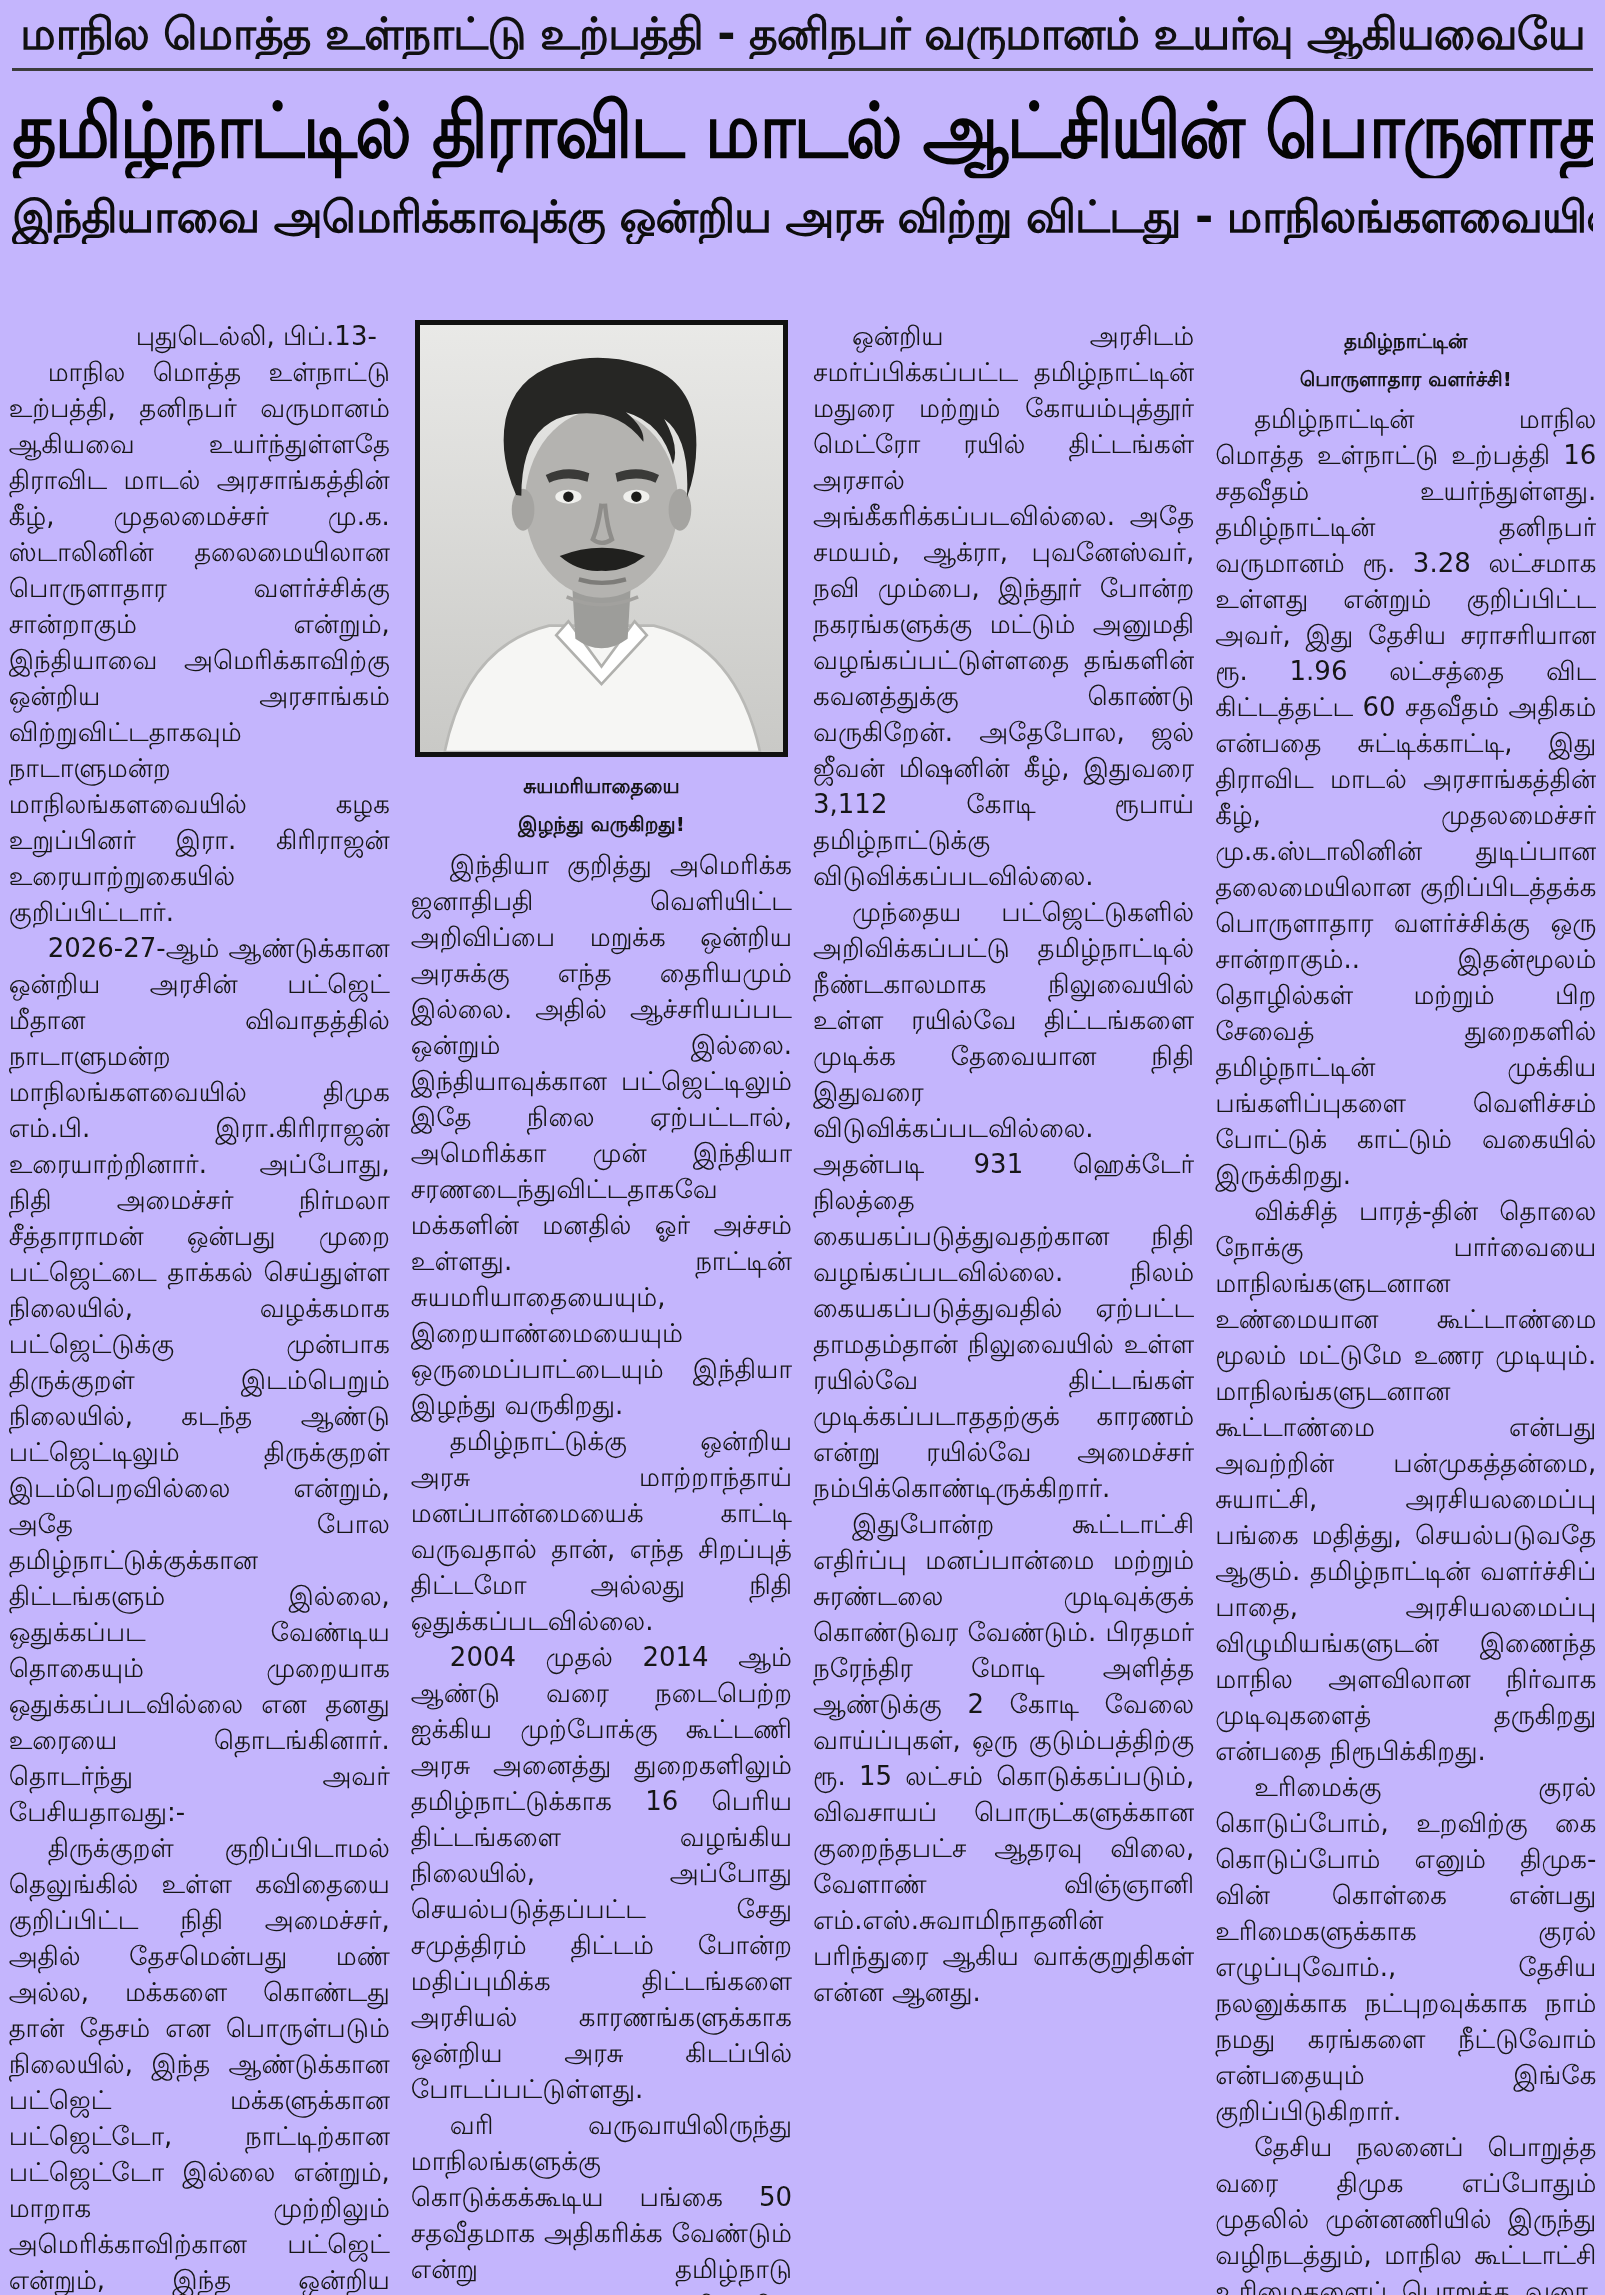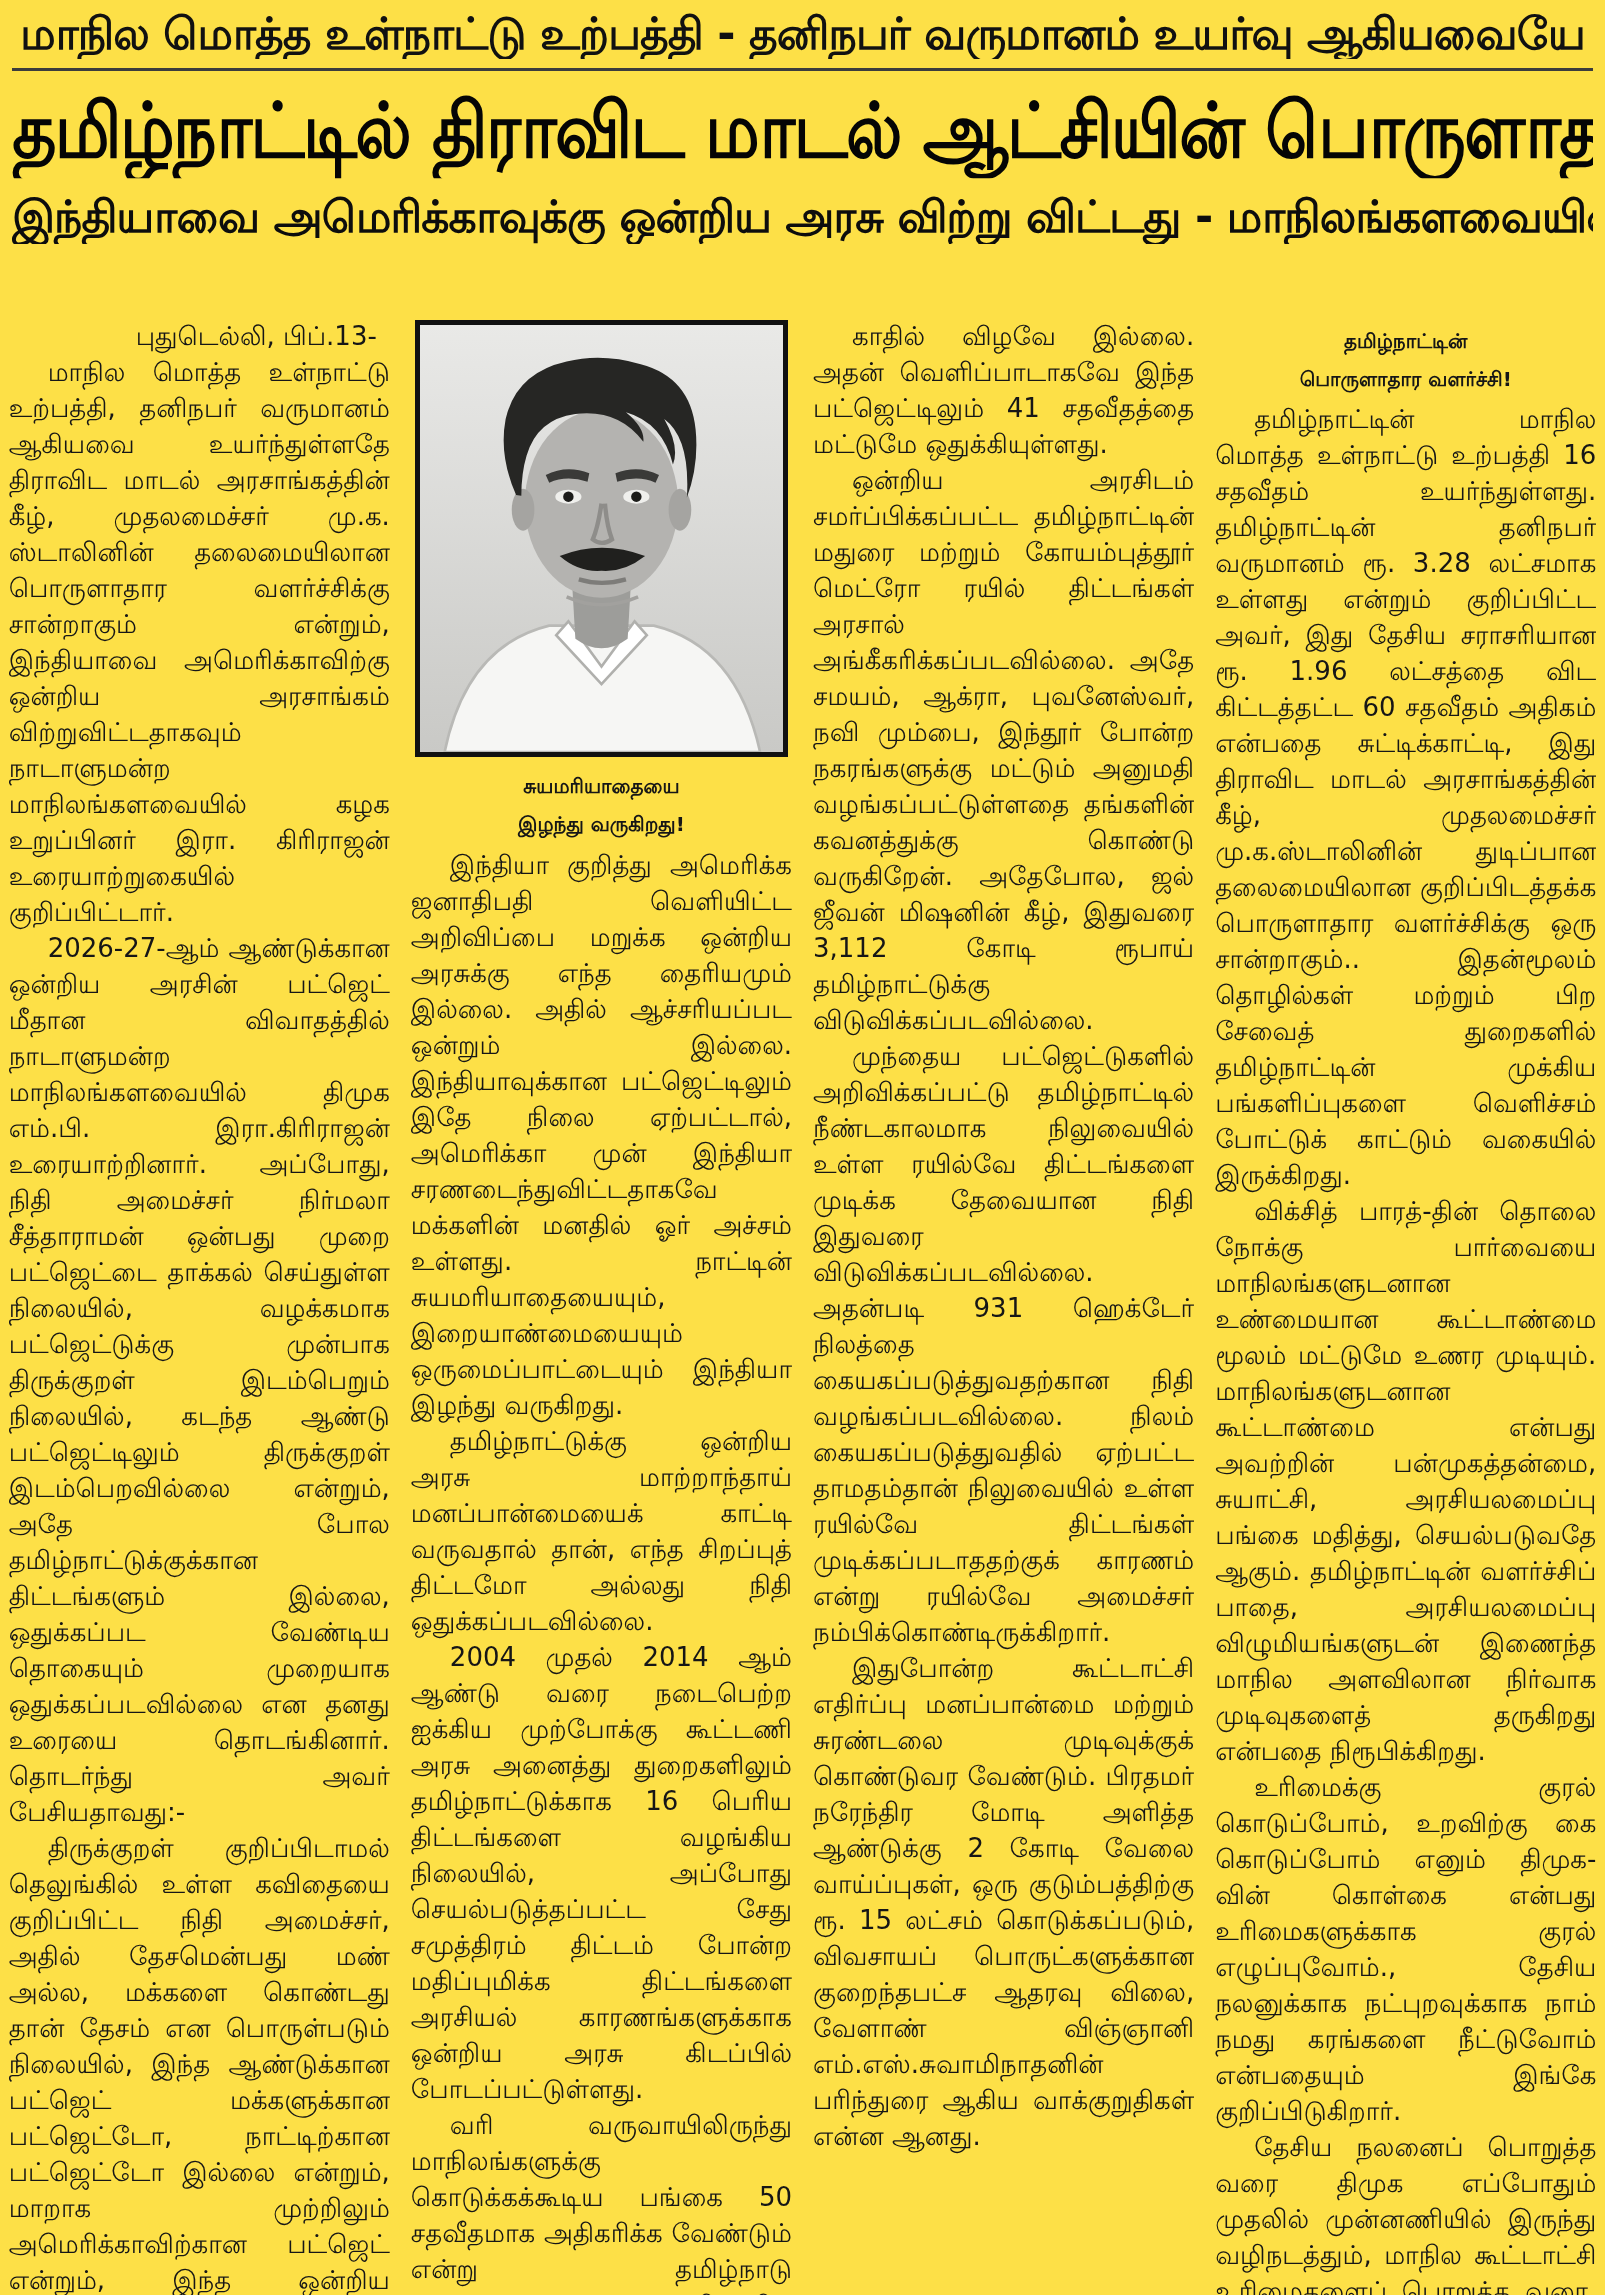--- a/index.html
+++ b/index.html
@@ -1,20 +1,20 @@
 <!DOCTYPE html>
 <html lang="ta" style="font-size:14px"><head>
 <meta charset="utf-8">
 <style>
   html,body{margin:0;padding:0;background:#888;}
   .page{
     position:relative;
     width:1605px;height:2295px;
     margin:0 auto;
-    background:#fde047;
+    background:#c4b5fd;
     color:#161616;
     font-family:"DejaVu Sans",sans-serif;
     overflow:hidden;
     box-sizing:border-box;
   }
   
   .masthead{padding:8.7px 12.2px 0;}
   .kicker{
     font-size:44px;font-weight:800;text-align:center;
     white-space:nowrap;overflow:hidden;
@@ -126,21 +126,20 @@
             <div>இழந்து வருகிறது!</div>
           </div>
           <p class="para">இந்தியா குறித்து அமெரிக்க ஜனாதிபதி வெளியிட்ட அறிவிப்பை மறுக்க ஒன்றிய அரசுக்கு எந்த தைரியமும் இல்லை. அதில் ஆச்சரியப்பட ஒன்றும் இல்லை. இந்தியாவுக்கான பட்ஜெட்டிலும் இதே நிலை ஏற்பட்டால், அமெரிக்கா முன் இந்தியா சரணடைந்துவிட்டதாகவே மக்களின் மனதில் ஓர் அச்சம் உள்ளது. நாட்டின் சுயமரியாதையையும், இறையாண்மையையும் ஒருமைப்பாட்டையும் இந்தியா இழந்து வருகிறது.</p>
           <p class="para">தமிழ்நாட்டுக்கு ஒன்றிய அரசு மாற்றாந்தாய் மனப்பான்மையைக் காட்டி வருவதால் தான், எந்த சிறப்புத் திட்டமோ அல்லது நிதி ஒதுக்கப்படவில்லை.</p>
           <p class="para">2004 முதல் 2014 ஆம் ஆண்டு வரை நடைபெற்ற ஐக்கிய முற்போக்கு கூட்டணி அரசு அனைத்து துறைகளிலும் தமிழ்நாட்டுக்காக 16 பெரிய திட்டங்களை வழங்கிய நிலையில், அப்போது செயல்படுத்தப்பட்ட சேது சமுத்திரம் திட்டம் போன்ற மதிப்புமிக்க திட்டங்களை அரசியல் காரணங்களுக்காக ஒன்றிய அரசு கிடப்பில் போடப்பட்டுள்ளது.</p>
           <p class="para">வரி வருவாயிலிருந்து மாநிலங்களுக்கு கொடுக்கக்கூடிய பங்கை 50 சதவீதமாக அதிகரிக்க வேண்டும் என்று தமிழ்நாடு முதலமைச்சரும், திராவிட மாடல் தலைவருமான மு.க.ஸ்டாலின் பல முறை வலியுறுத்தியும், ஒன்றிய அரசின்</p>
         </div>
     </div>
 
     <div class="col">
-        <p class="para">காதில் விழவே இல்லை. அதன் வெளிப்பாடாகவே இந்த பட்ஜெட்டிலும் 41 சதவீதத்தை மட்டுமே ஒதுக்கியுள்ளது.</p>
         <p class="para">ஒன்றிய அரசிடம் சமர்ப்பிக்கப்பட்ட தமிழ்நாட்டின் மதுரை மற்றும் கோயம்புத்தூர் மெட்ரோ ரயில் திட்டங்கள் அரசால் அங்கீகரிக்கப்படவில்லை. அதே சமயம், ஆக்ரா, புவனேஸ்வர், நவி மும்பை, இந்தூர் போன்ற நகரங்களுக்கு மட்டும் அனுமதி வழங்கப்பட்டுள்ளதை தங்களின் கவனத்துக்கு கொண்டு வருகிறேன். அதேபோல, ஜல் ஜீவன் மிஷனின் கீழ், இதுவரை 3,112 கோடி ரூபாய் தமிழ்நாட்டுக்கு விடுவிக்கப்படவில்லை.</p>
         <p class="para">முந்தைய பட்ஜெட்டுகளில் அறிவிக்கப்பட்டு தமிழ்நாட்டில் நீண்டகாலமாக நிலுவையில் உள்ள ரயில்வே திட்டங்களை முடிக்க தேவையான நிதி இதுவரை விடுவிக்கப்படவில்லை. அதன்படி 931 ஹெக்டேர் நிலத்தை கையகப்படுத்துவதற்கான நிதி வழங்கப்படவில்லை. நிலம் கையகப்படுத்துவதில் ஏற்பட்ட தாமதம்தான் நிலுவையில் உள்ள ரயில்வே திட்டங்கள் முடிக்கப்படாததற்குக் காரணம் என்று ரயில்வே அமைச்சர் நம்பிக்கொண்டிருக்கிறார்.</p>
         <p class="para">இதுபோன்ற கூட்டாட்சி எதிர்ப்பு மனப்பான்மை மற்றும் சுரண்டலை முடிவுக்குக் கொண்டுவர வேண்டும். பிரதமர் நரேந்திர மோடி அளித்த ஆண்டுக்கு 2 கோடி வேலை வாய்ப்புகள், ஒரு குடும்பத்திற்கு ரூ. 15 லட்சம் கொடுக்கப்படும், விவசாயப் பொருட்களுக்கான குறைந்தபட்ச ஆதரவு விலை, வேளாண் விஞ்ஞானி எம்.எஸ்.சுவாமிநாதனின் பரிந்துரை ஆகிய வாக்குறுதிகள் என்ன ஆனது.</p>
       </div>
 
     <div class="col">
         <div class="subhead">
           <div>தமிழ்நாட்டின்</div>
           <div>பொருளாதார வளர்ச்சி!</div>
         </div>

